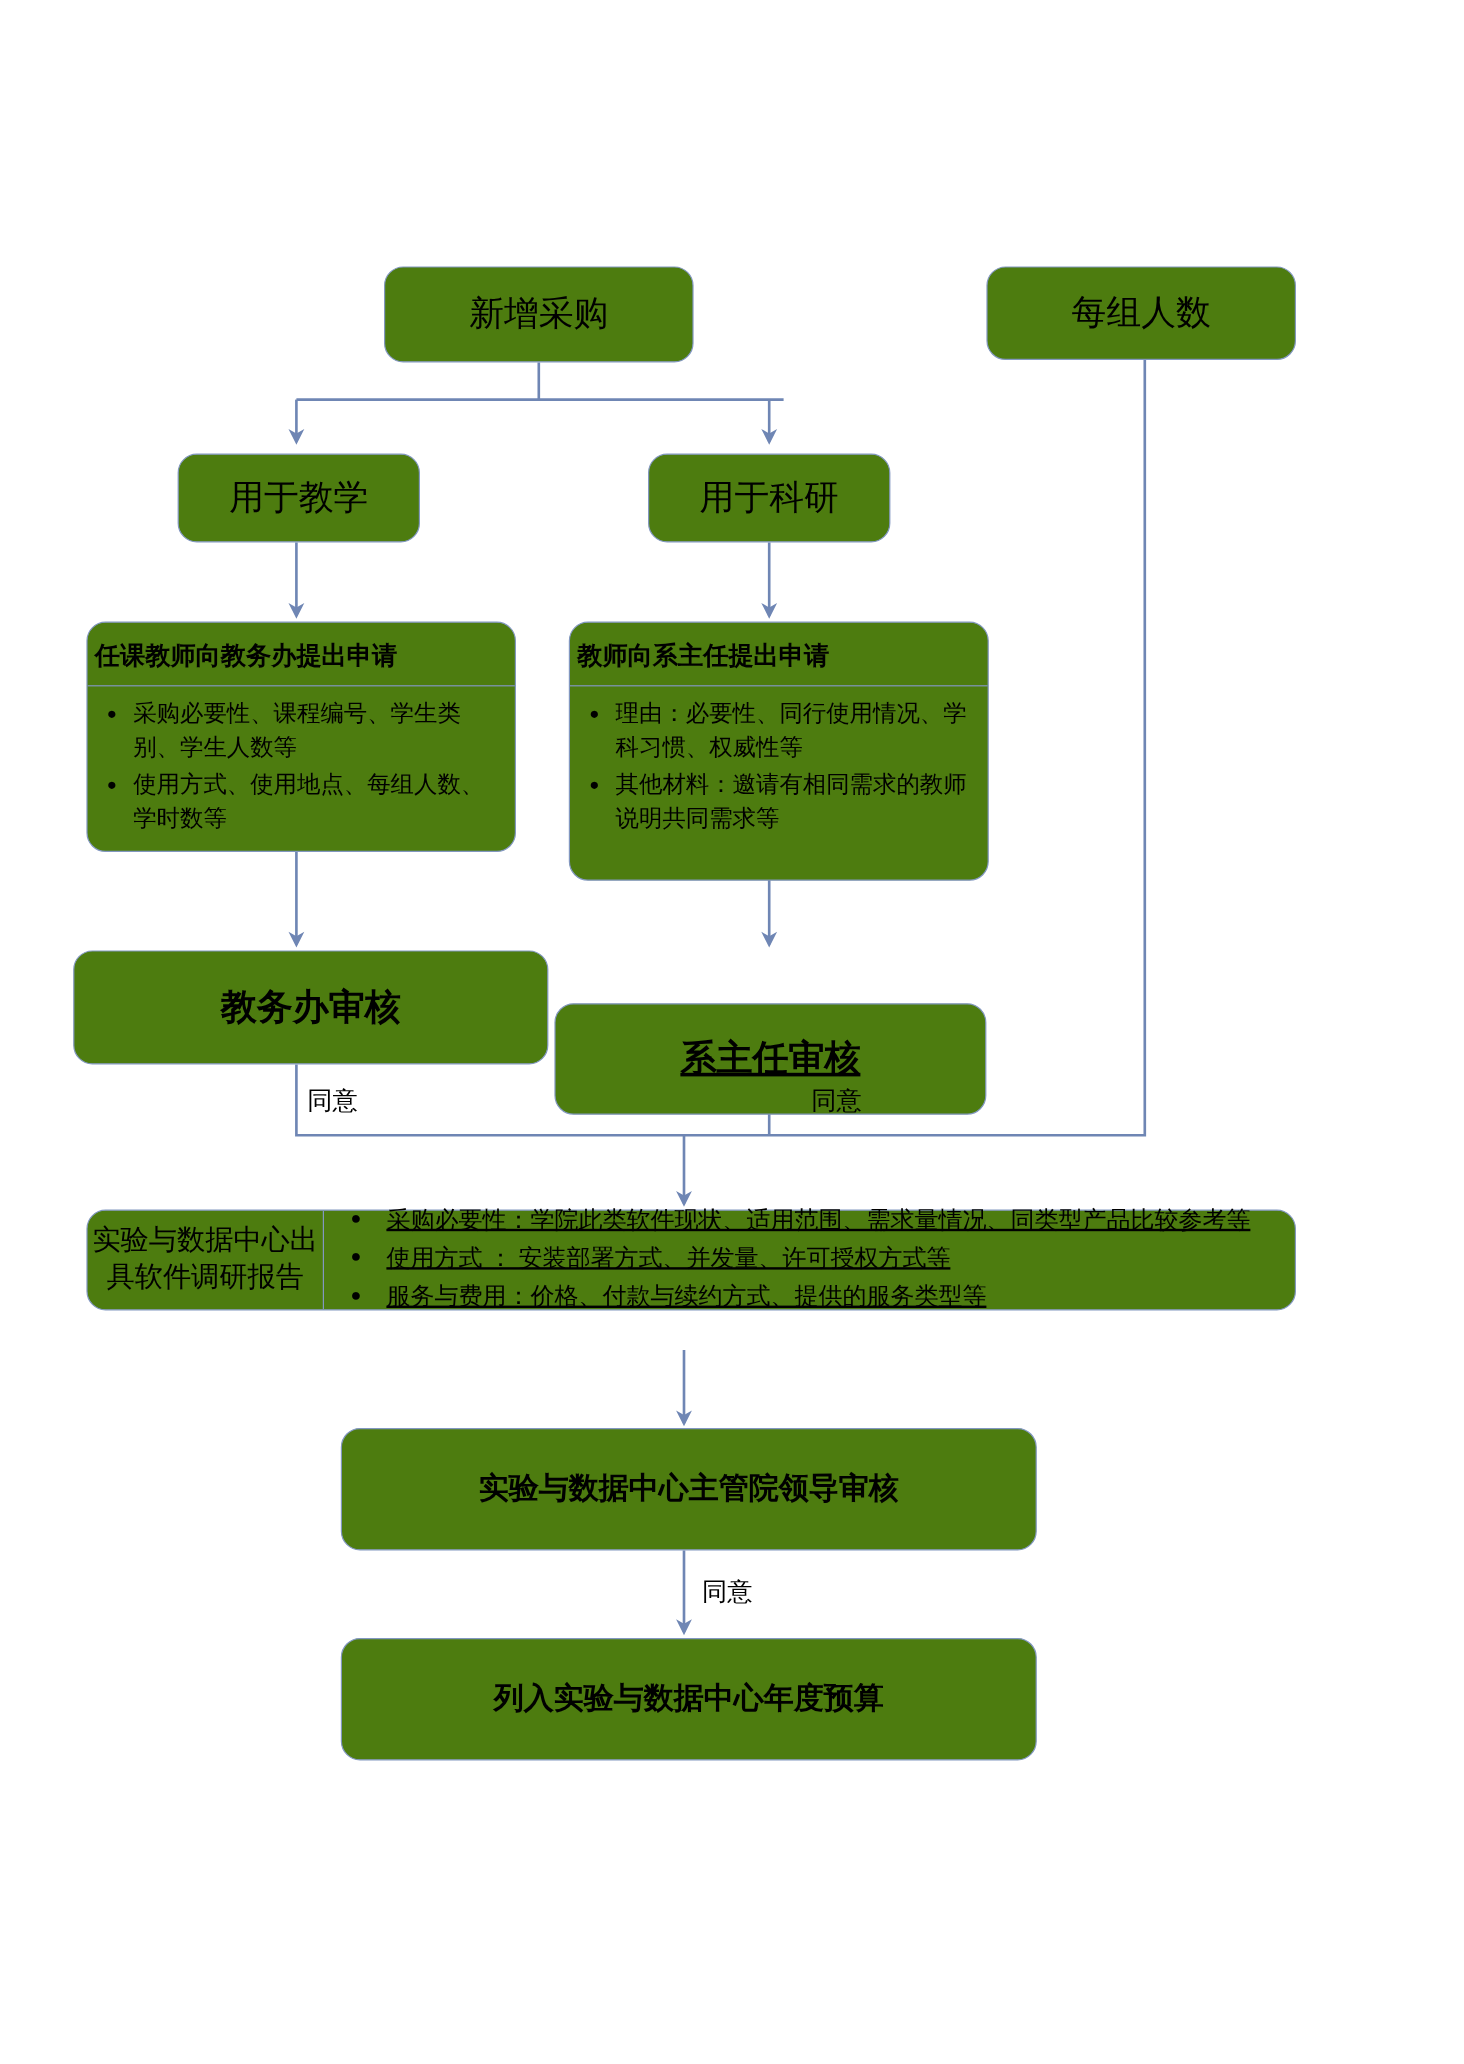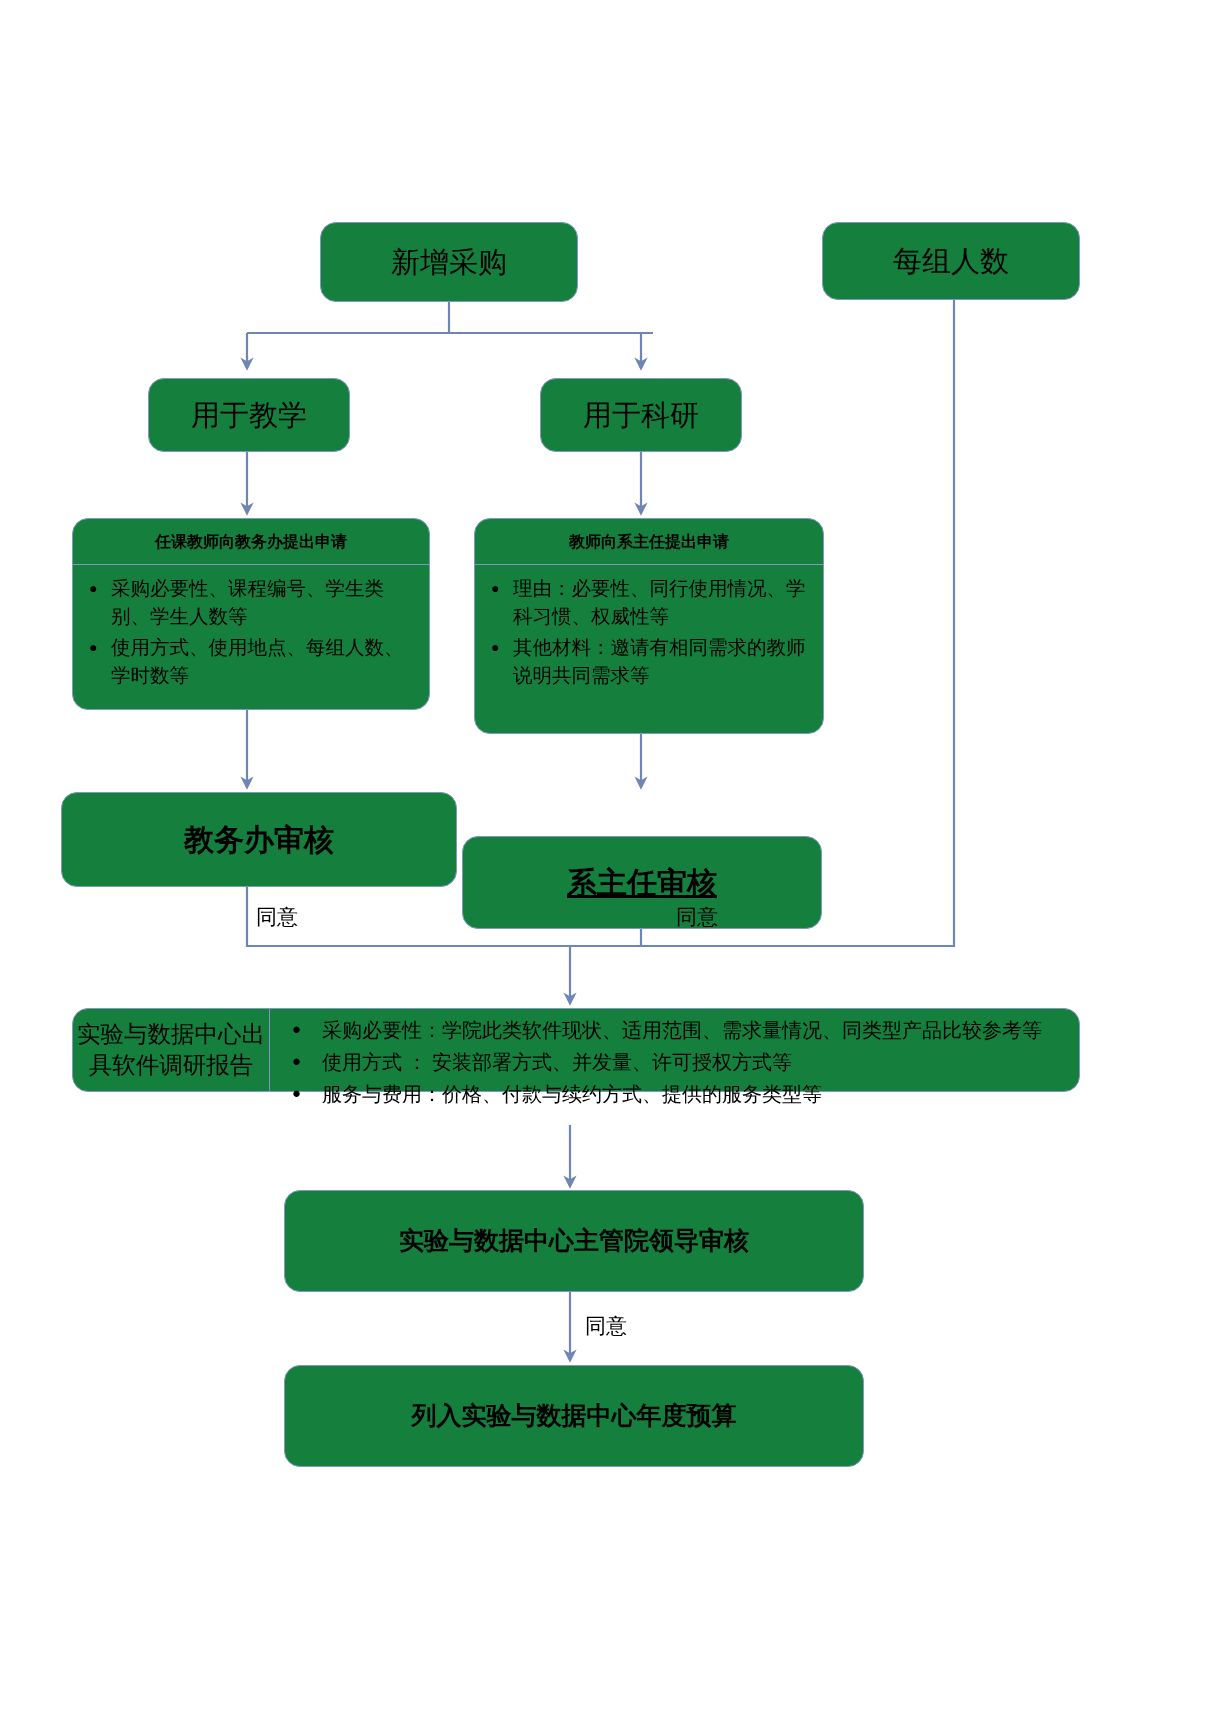--- a/index.html
+++ b/index.html
@@ -24,21 +24,21 @@
     top: 0;
     width: 1220px;
     height: 1720px;
     pointer-events: none;
   }
   .node {
     position: absolute;
     box-sizing: border-box;
     border: 1.6px solid #8297c0;
     border-radius: 16px;
-    background: #15803d;
+    background: #4d7c0f;
     display: flex;
     align-items: center;
     justify-content: center;
   }
   .node .title {
     text-align: center;
     line-height: 1.25;
   }
   
   .box-plain .title {
@@ -52,23 +52,23 @@
   .box-medium .title {
     font-size: 25px;
     font-weight: 700;
   }
   
   .compound {
     display: block;
     padding: 0;
   }
   .compound .hdr {
-    font-size: 16px;
+    font-size: 21px;
     font-weight: 700;
-    text-align: center;
+    text-align: left;
     padding: 13px 6px 11px 6px;
     border-bottom: 1.4px solid #8297c0;
   }
   .compound .body {
     padding: 10px 14px 10px 16px;
   }
   ul.bullets {
     list-style: none;
     margin: 0;
     padding: 0;
@@ -101,22 +101,23 @@
     justify-content: center;
     text-align: center;
     font-size: 23.5px;
     line-height: 1.32;
     border-right: 1.4px solid #8297c0;
     padding: 6px 4px;
   }
   .report .bullets-col {
     flex: 1 1 auto;
     display: flex;
-    align-items: flex-start;
+    align-items: center;
     padding: 6px 14px 6px 22px;
+    text-decoration: underline;
   }
   .report ul.bullets > li {
     font-size: 20px;
     line-height: 1.5;
     padding-left: 30px;
     margin-bottom: 2px;
     white-space: nowrap;
   }
   .report ul.bullets > li::before {
     font-size: 15px;

